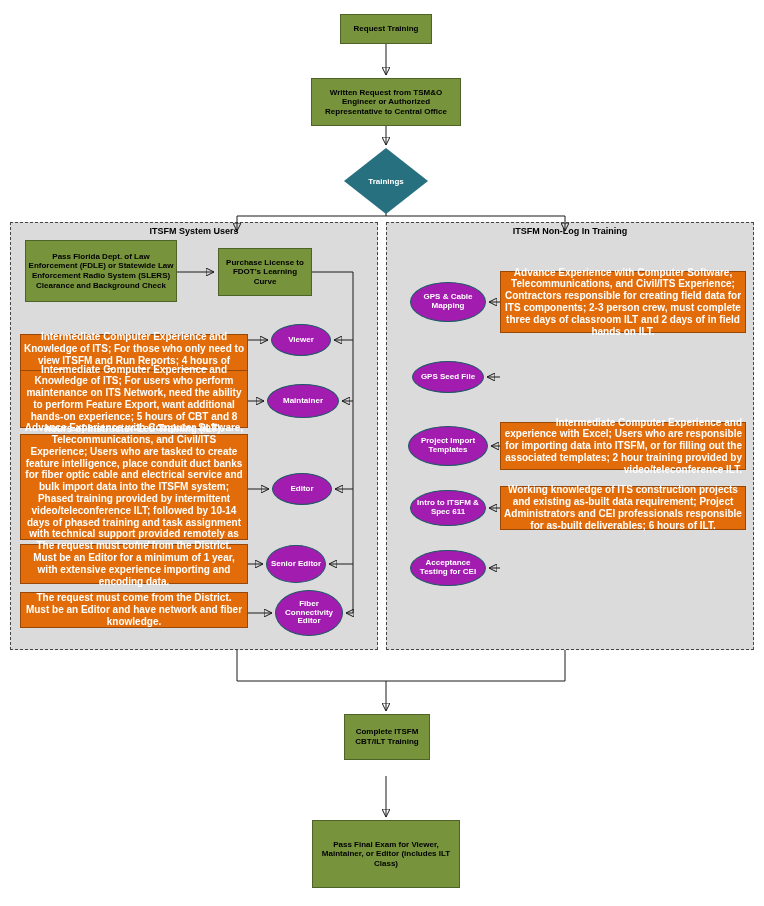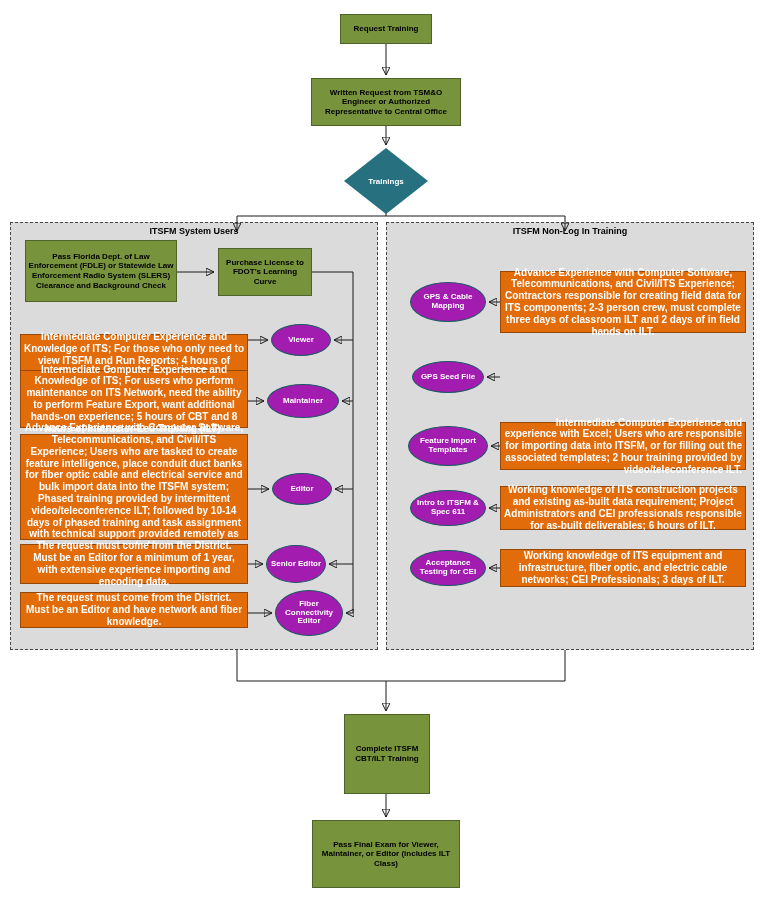--- a/index.html
+++ b/index.html
@@ -112,26 +112,25 @@
 
   <div class="panel" style="left:386px;top:222px;width:368px;height:428px;">
     <div class="panel-title">ITSFM Non-Log In Training</div>
   </div>
 
   <div class="node ellipse" style="left:410px;top:282px;width:76px;height:40px;">GPS &amp; Cable Mapping</div>
   <div class="node orange" style="left:500px;top:271px;width:246px;height:62px;">Advance Experience with Computer Software, Telecommunications, and Civil/ITS Experience; Contractors responsible for creating field data for ITS components; 2-3 person crew, must complete three days of classroom ILT and 2 days of in field hands on ILT.</div>
 
   <div class="node ellipse" style="left:412px;top:361px;width:72px;height:32px;">GPS Seed File</div>
 
-  <div class="node ellipse" style="left:408px;top:426px;width:80px;height:40px;">Feature Import Templates</div>
+  <div class="node ellipse" style="left:408px;top:426px;width:80px;height:40px;">Project Import Templates</div>
   <div class="node orange" style="left:500px;top:422px;width:246px;height:48px;text-align:right;">Intermediate Computer Experience and experience with Excel; Users who are responsible for importing data into ITSFM, or for filling out the associated templates; 2 hour training provided by video/teleconference ILT.</div>
 
   <div class="node ellipse" style="left:410px;top:490px;width:76px;height:36px;">Intro to ITSFM &amp; Spec 611</div>
   <div class="node orange" style="left:500px;top:486px;width:246px;height:44px;">Working knowledge of ITS construction projects and existing as-built data requirement; Project Administrators and CEI professionals responsible for as-built deliverables; 6 hours of ILT.</div>
 
   <div class="node ellipse" style="left:410px;top:550px;width:76px;height:36px;">Acceptance Testing for CEI</div>
-  <div class="node orange" style="left:500px;top:549px;width:246px;height:38px;">Working knowledge of ITS equipment and infrastructure, fiber optic, and electric cable networks; CEI Professionals; 3 days of ILT.</div>
 
-  <div class="node green" style="left:344px;top:714px;width:86px;height:80px;">Complete ITSFM CBT/ILT Training</div>
+  <div class="node green" style="left:344px;top:714px;width:86px;height:46px;">Complete ITSFM CBT/ILT Training</div>
 
   <div class="node green" style="left:312px;top:820px;width:148px;height:68px;">Pass Final Exam for Viewer, Maintainer, or Editor (includes ILT Class)</div>
 
 </div>
 
 </body></html>

